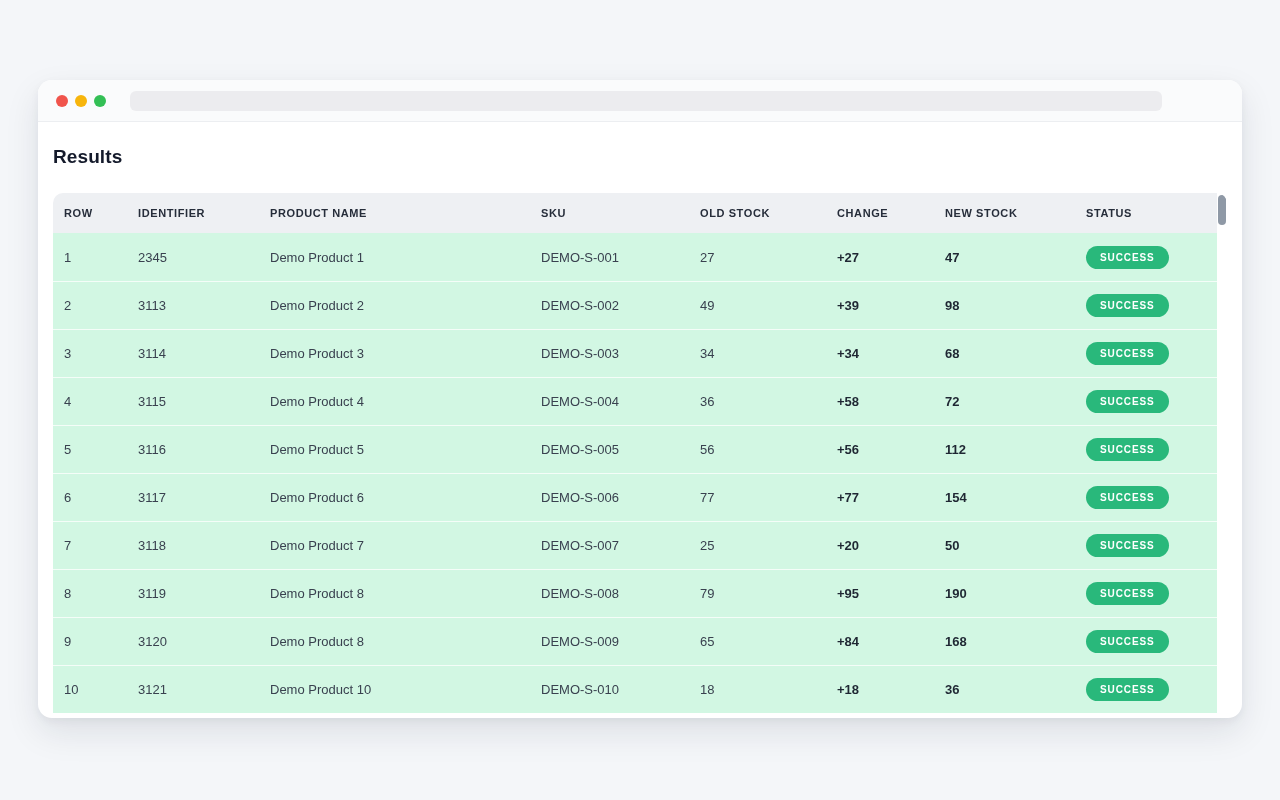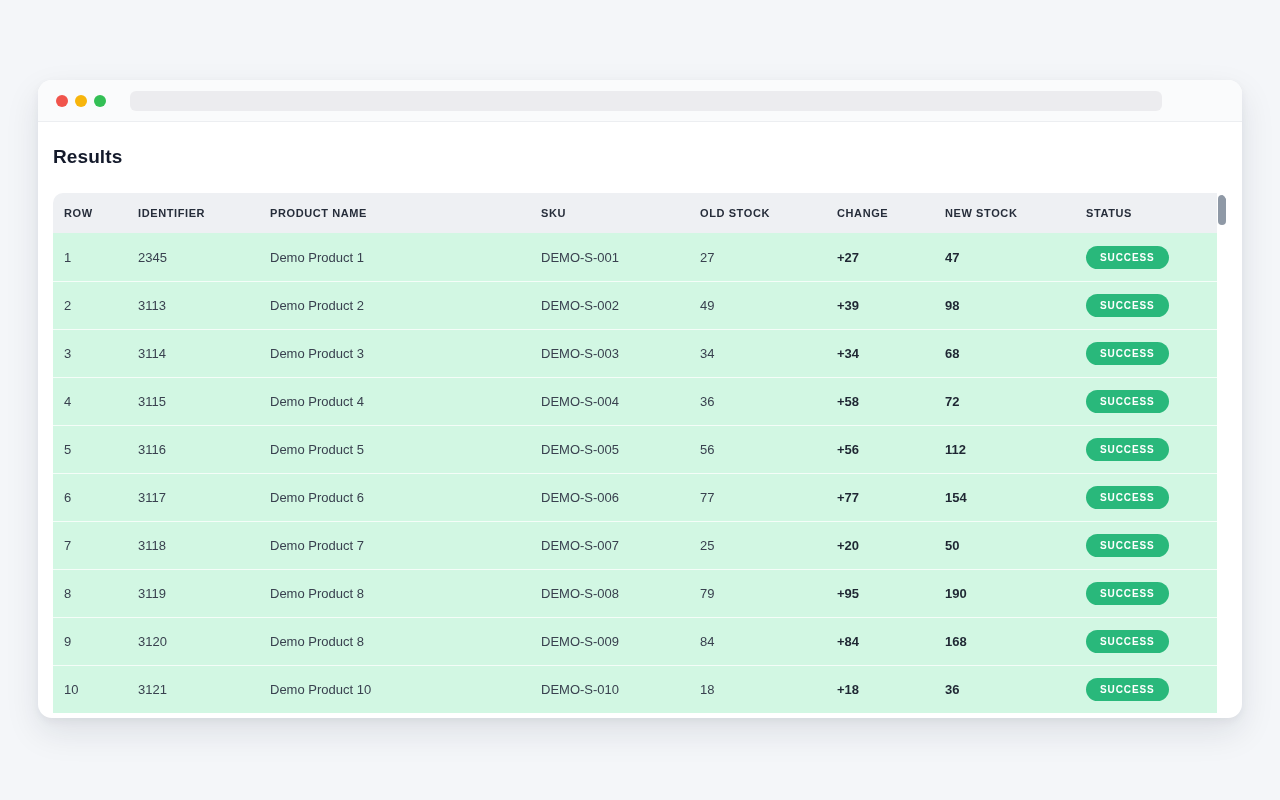--- a/index.html
+++ b/index.html
@@ -200,21 +200,21 @@
               <div class="td">79</div>
               <div class="td strong">+95</div>
               <div class="td strong">190</div>
               <div class="td"><span class="badge">SUCCESS</span></div>
             </div>
             <div class="tr">
               <div class="td">9</div>
               <div class="td">3120</div>
               <div class="td">Demo Product 8</div>
               <div class="td">DEMO-S-009</div>
-              <div class="td">84</div>
+              <div class="td">65</div>
               <div class="td strong">+84</div>
               <div class="td strong">168</div>
               <div class="td"><span class="badge">SUCCESS</span></div>
             </div>
             <div class="tr">
               <div class="td">10</div>
               <div class="td">3121</div>
               <div class="td">Demo Product 10</div>
               <div class="td">DEMO-S-010</div>
               <div class="td">18</div>

